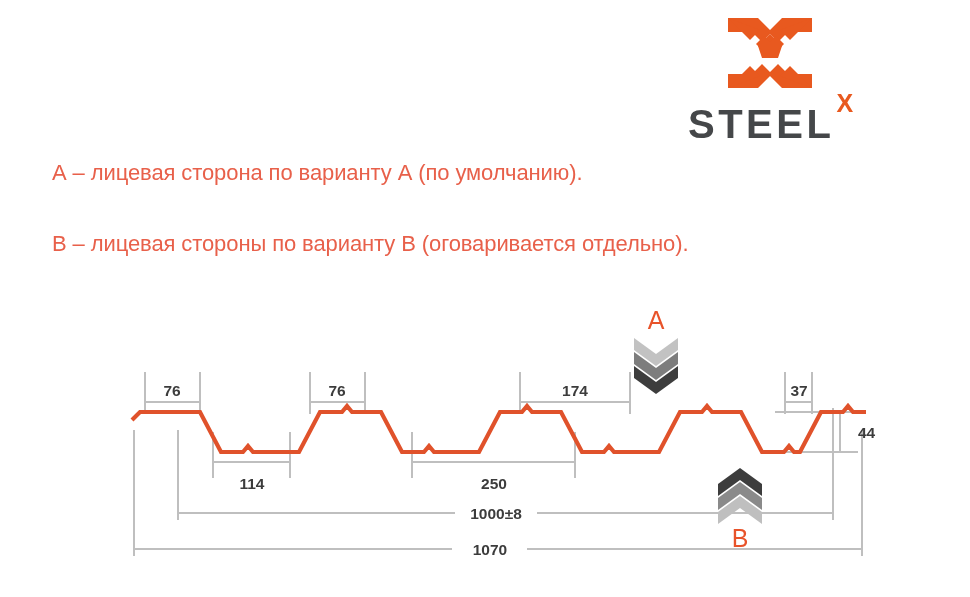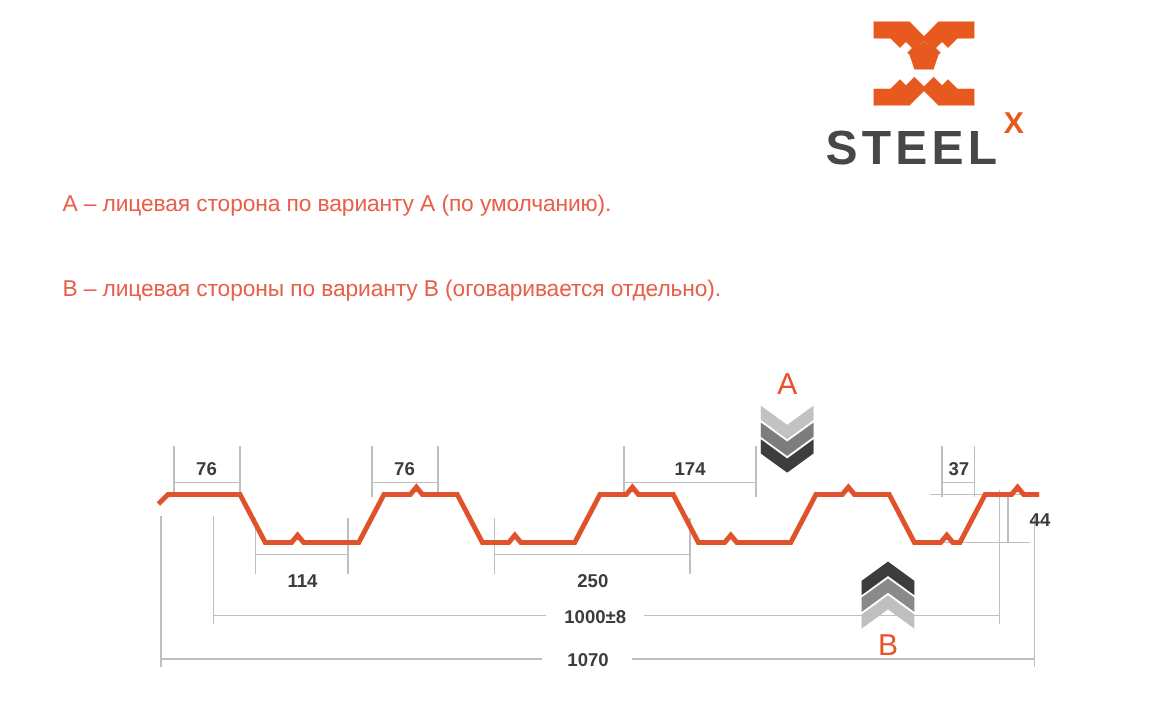--- a/index.html
+++ b/index.html
@@ -58,21 +58,21 @@
     line-height: 1;
     position: relative;
     top: -13px;
     left: 2px;
   }
 
   
   .note {
     position: absolute;
     font-family: "Liberation Sans", sans-serif;
-    font-size: 19px;
+    font-size: 22px;
     color: #E8604A;
     white-space: nowrap;
     letter-spacing: -0.1px;
   }
   #note-a { left: 52px; top: 160px; }
   #note-b { left: 52px; top: 231px; }
 
   
   #drawing {
     position: absolute;

